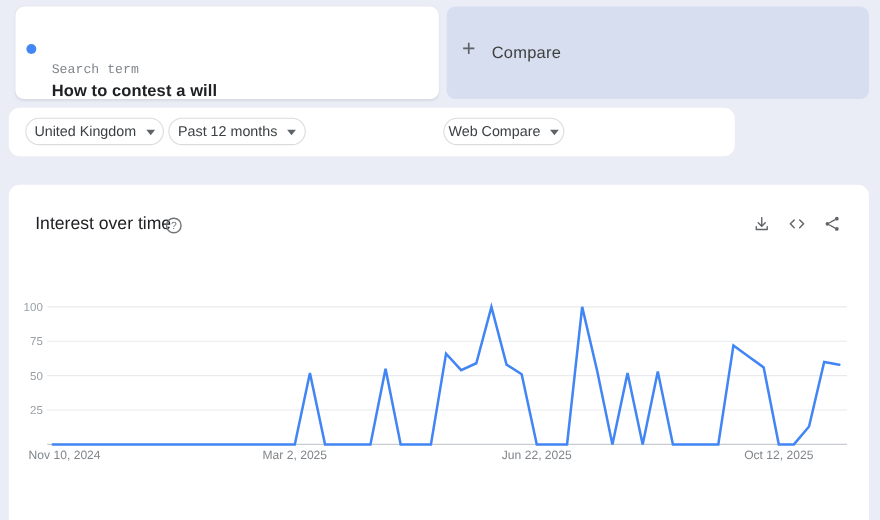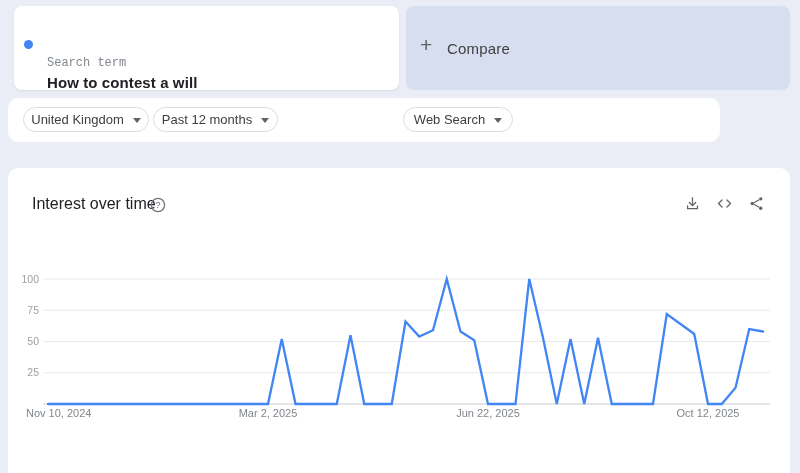--- a/index.html
+++ b/index.html
@@ -18,21 +18,21 @@
   .dot{left:10px;top:34px;width:9px;height:9px;border-radius:50%;background:#4285f4;}
   .term-title{left:33px;top:36px;font-size:15px;font-weight:700;color:#202124;letter-spacing:.1px;white-space:nowrap;margin-top:32px;}
   .term-sub{left:33px;top:50px;font-size:12px;color:#80868b;white-space:nowrap;font-family:Liberation Mono, monospace;}
   
   .compare-card{
     left:406px;top:6px;width:384px;height:84px;background:#d7def0;border-radius:8px;cursor:pointer;
   }
   .plus{left:14px;top:28px;font-size:21px;font-weight:400;color:#5f6368;line-height:21px;}
   .compare-label{left:41px;top:34px;font-size:15px;color:#404040;letter-spacing:.2px;}
   
-  .filter-bar{left:8px;top:98px;width:712px;height:44px;background:#fff;border-radius:10px;}
+  .filter-bar{left:8px;top:98px;width:660px;height:44px;background:#fff;border-radius:10px;}
   .pill{
     position:absolute;top:9px;height:25px;box-sizing:border-box;background:#fff;
     border:1px solid #dadce0;border-radius:13px;display:flex;align-items:center;justify-content:center;
     gap:9px;font-size:13px;color:#3c4043;cursor:pointer;white-space:nowrap;
   }
   .pill-1{left:15px;width:126px;} .pill-2{left:145px;width:125px;}
   .pill-3{left:275px;width:114px;} .pill-4{left:395px;width:110px;}
   .caret{width:0;height:0;border-left:4px solid transparent;border-right:4px solid transparent;border-top:5px solid #5f6368;margin-top:1px;}
   
   .main-card{left:8px;top:168px;width:782px;height:320px;background:#fff;border-radius:10px;}
@@ -61,21 +61,21 @@
 <div class="abs filter-bar">
   <div class="pill pill-1">
     <span>United Kingdom</span>
     <span class="caret"></span>
   </div>
   <div class="pill pill-2">
     <span>Past 12 months</span>
     <span class="caret"></span>
   </div>
   <div class="pill pill-4">
-    <span>Web Search</span>
+    <span>Web Compare</span>
     <span class="caret"></span>
   </div>
 </div>
 
 <div class="abs main-card">
   <div class="abs card-title">Interest over time</div>
 
   <span class="abs help-wrap">
     <svg width="16" height="16" viewBox="0 0 16 16">
       <circle cx="8" cy="8" r="6.6" fill="none" stroke="#70757a" stroke-width="1.3"></circle>

